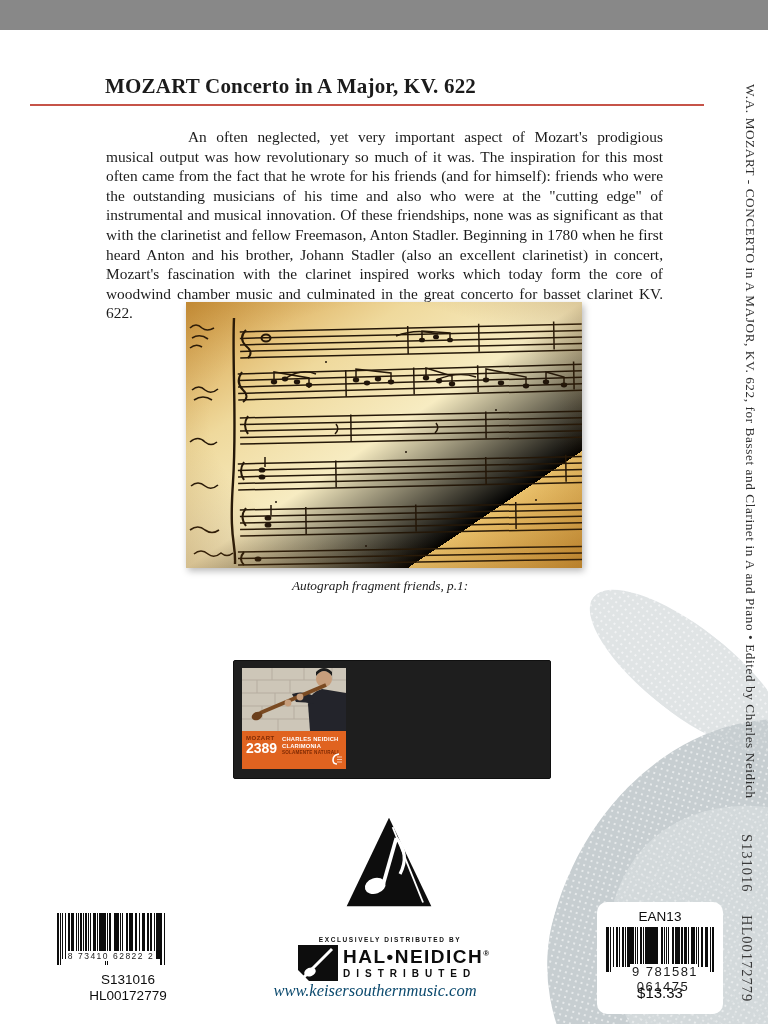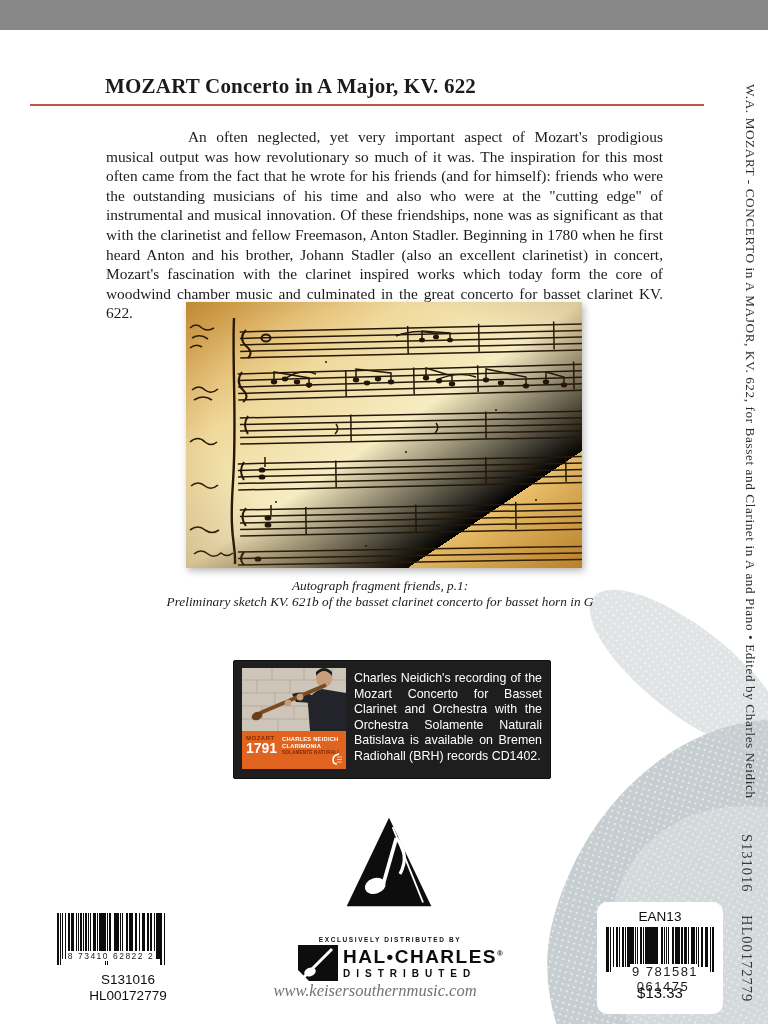--- a/index.html
+++ b/index.html
@@ -61,21 +61,21 @@
   .dist-note{left:300px;top:906px;width:180px;text-align:center;
              font-family:"Liberation Sans",sans-serif;font-weight:bold;font-size:6.5px;
              letter-spacing:1.6px;color:#111;}
   .hl-logo{left:298px;top:915px;width:40px;height:36px;}
   .hl-name{left:343px;top:916px;font-family:"Liberation Sans",sans-serif;font-weight:bold;
            font-size:19px;letter-spacing:1.5px;color:#0d0d0d;}
   .hl-name sup{font-size:8px;letter-spacing:0;}
   .hl-corp{left:343px;top:938px;width:138px;font-family:"Liberation Sans",sans-serif;
            font-weight:bold;font-size:10px;letter-spacing:6px;color:#0d0d0d;}
   .website{left:255px;top:951px;width:240px;text-align:center;font-style:italic;
-           font-size:16.5px;color:#737373;}
+           font-size:16.5px;color:#0c4a6e;}
 
   
   .bars{display:flex;align-items:flex-start;}
   .bars i{flex-basis:0;background:#0c0c0c;height:100%;}
   .bars b{flex-basis:0;height:100%;}
   .bars i.guard{height:113%;}
   .bc-left{left:55px;top:883px;width:112px;}
   .bc-left .bars{width:108px;height:46px;margin-left:2px;}
   .bc-digits{position:relative;margin-top:-8px;text-align:center;
              font-family:"Liberation Sans",sans-serif;font-size:8.5px;letter-spacing:1.5px;}
@@ -266,21 +266,20 @@
           <path d="M4,228 q8,-6 15,0 q7,5 14,0" stroke-width="1.6"></path>
           <path d="M8,252 q7,-6 14,0 q6,5 13,-1 q6,5 12,0" stroke-width="1.6"></path>
         </g>
       </g>
       <rect width="396" height="266" fill="url(#vig)"></rect>
     </svg>
   </div>
 
   <div class="layer caption">
     <div>Autograph fragment friends, p.1:</div>
-    <div>Preliminary sketch KV. 621b of the basset clarinet concerto for basset horn in G</div>
   </div>
 
   <div class="layer cdbox">
     <div class="cdcover">
       <svg class="cdphoto" width="104" height="63" viewBox="0 0 104 63">
         <rect width="104" height="63" fill="#cdc6b8"></rect>
         <g stroke="#b6ada0" stroke-width="1">
           <line x1="0" y1="12" x2="104" y2="12"></line>
             <line x1="0" y1="25" x2="104" y2="25"></line>
           <line x1="0" y1="38" x2="104" y2="38"></line>
@@ -305,54 +304,53 @@
         <circle cx="82" cy="11" r="8" fill="#c79e7c"></circle>
         <path d="M74,8 Q82,-2 90,8 L90,4 Q82,-4 74,4 Z" fill="#1c1c1c"></path>
         <line x1="84" y1="17" x2="18" y2="45" stroke="#7a4a22" stroke-width="4"></line>
         <ellipse cx="15" cy="48" rx="5.5" ry="4" fill="#6b3f1c" transform="rotate(-25 15 48)"></ellipse>
         <circle cx="58" cy="29" r="3.4" fill="#c79e7c"></circle>
           <circle cx="46" cy="35" r="3.4" fill="#c79e7c"></circle>
       </svg>
       <div class="cdband">
         <div class="col-l">
           <div class="lbl">MOZART</div>
-          <div class="year">1791</div>
+          <div class="year">2389</div>
         </div>
         <div class="col-r">
           <div class="artist">CHARLES NEIDICH</div>
           <div class="group">CLARIMONIA</div>
           <div class="orch">SOLAMENTE NATURALI</div>
         </div>
         <svg class="cdlogo" viewBox="0 0 14 14">
           <path d="M10,2 Q4,3 4,8 Q4,12 8,12" stroke="#ffffff" stroke-width="1.6" fill="none"></path>
           <line x1="8" y1="5" x2="13" y2="5" stroke="#ffffff" stroke-width="0.8" opacity="0.8"></line>
           <line x1="8" y1="7.5" x2="13" y2="7.5" stroke="#ffffff" stroke-width="0.8" opacity="0.8"></line>
           <line x1="8" y1="10" x2="13" y2="10" stroke="#ffffff" stroke-width="0.8" opacity="0.8"></line>
         </svg>
       </div>
     </div>
-    <div class="cdtext">Charles Neidich's recording of the Mozart Concerto for Basset Clarinet and Orchestra with the Orchestra Solamente Naturali Batislava is available on Bremen Radiohall (BRH) records CD1402.</div>
   </div>
 
   <svg class="layer keiser-logo" viewBox="0 0 100 100">
     <polygon points="50,2 96,98 4,98" fill="#0d0d0d"></polygon>
     <line x1="54" y1="12" x2="87" y2="94" stroke="#ffffff" stroke-width="2"></line>
     <ellipse cx="35" cy="76" rx="11.5" ry="8.5" fill="#ffffff" transform="rotate(-18 35 76)"></ellipse>
     <line x1="44" y1="73" x2="58" y2="24" stroke="#ffffff" stroke-width="4"></line>
     <path d="M58,24 q15,18 4,39" stroke="#ffffff" stroke-width="3.5" fill="none"></path>
   </svg>
 
   <div class="layer dist-note">EXCLUSIVELY DISTRIBUTED BY</div>
   <svg class="layer hl-logo" viewBox="0 0 40 36">
     <rect width="40" height="36" fill="#0d0d0d"></rect>
     <polygon points="0,36 11,36 0,25" fill="#ffffff"></polygon>
     <line x1="6" y1="32" x2="34" y2="4" stroke="#ffffff" stroke-width="3"></line>
     <ellipse cx="12" cy="27" rx="6" ry="4.2" fill="#ffffff" transform="rotate(-22 12 27)"></ellipse>
   </svg>
-  <div class="layer hl-name"><span>HAL•CHARLES</span><sup>®</sup></div>
+  <div class="layer hl-name"><span>HAL•NEIDICH</span><sup>®</sup></div>
   <div class="layer hl-corp">DISTRIBUTED</div>
 
   <div class="layer website">www.keisersouthernmusic.com</div>
 
   <div class="layer bc-left">
     <div class="bars">
         <i class="guard" style="flex-grow: 2;"></i>
         <b style="flex-grow: 0.7;"></b>
         <i class="guard" style="flex-grow: 1;"></i>
         <b style="flex-grow: 0.7;"></b>

